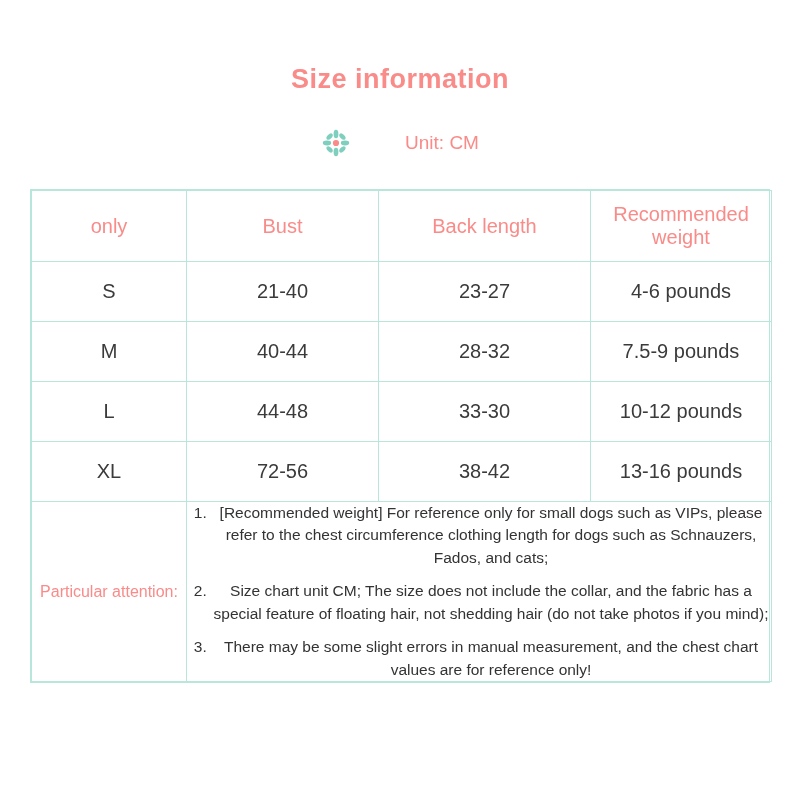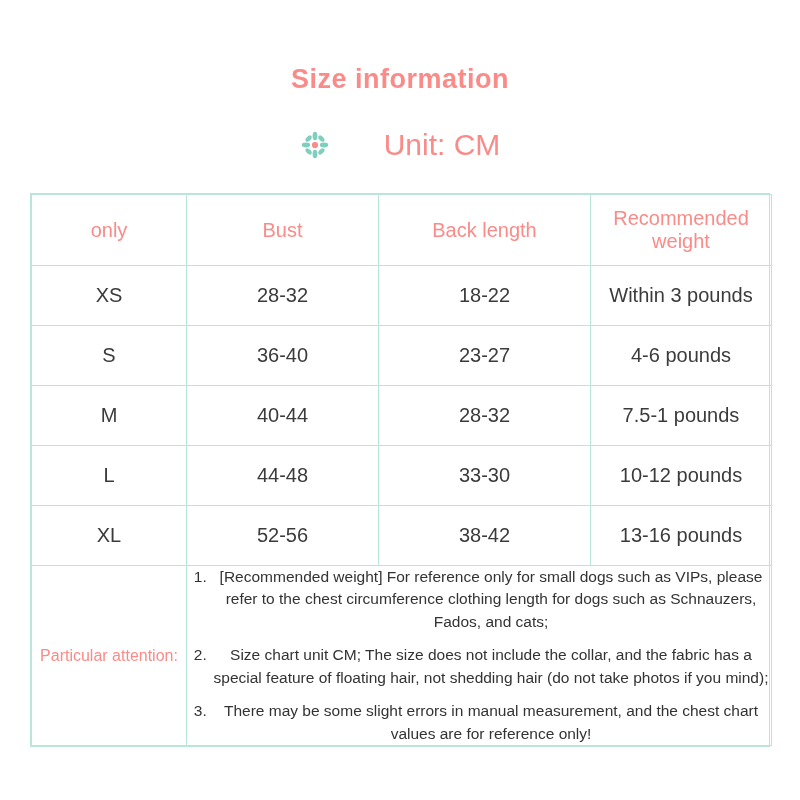--- a/index.html
+++ b/index.html
@@ -35,21 +35,21 @@
     margin-top: 33px;
     gap: 10px;
   }
   .flower-icon {
     width: 30px;
     height: 30px;
     display: block;
   }
   .unit-text {
     color: #f98b89;
-    font-size: 30px;
+    font-size: 19px;
     margin-left: 44px;
   }
   .table-wrap {
     margin: 31px 30px 0 30px;
     border: 1px solid #b9e6da;
     border-collapse: collapse;
   }
   table.size-table {
     width: 740px;
     border-collapse: collapse;
@@ -149,46 +149,40 @@
       <thead>
         <tr>
           <th>only</th>
           <th>Bust</th>
           <th>Back length</th>
           <th>Recommended weight</th>
         </tr>
       </thead>
       <tbody>
         <tr>
-          <td>XS</td>
-          <td>28-32</td>
-          <td>18-22</td>
-          <td>Within 3 pounds</td>
-        </tr>
-        <tr>
           <td>S</td>
-          <td>36-40</td>
+          <td>21-40</td>
           <td>23-27</td>
           <td>4-6 pounds</td>
         </tr>
         <tr>
           <td>M</td>
           <td>40-44</td>
           <td>28-32</td>
-          <td>7.5-1 pounds</td>
+          <td>7.5-9 pounds</td>
         </tr>
         <tr>
           <td>L</td>
           <td>44-48</td>
           <td>33-30</td>
           <td>10-12 pounds</td>
         </tr>
         <tr>
           <td>XL</td>
-          <td>52-56</td>
+          <td>72-56</td>
           <td>38-42</td>
           <td>13-16 pounds</td>
         </tr>
         <tr class="notes-row">
           <td class="notes-label">Particular attention:</td>
           <td class="notes-cell" colspan="3">
             <ol class="notes">
               <li>[Recommended weight] For reference only for small dogs such as VIPs, please refer to the chest circumference clothing length for dogs such as Schnauzers, Fados, and cats;</li>
               <li>Size chart unit CM; The size does not include the collar, and the fabric has a special feature of floating hair, not shedding hair (do not take photos if you mind);</li>
               <li>There may be some slight errors in manual measurement, and the chest chart values are for reference only!</li>

